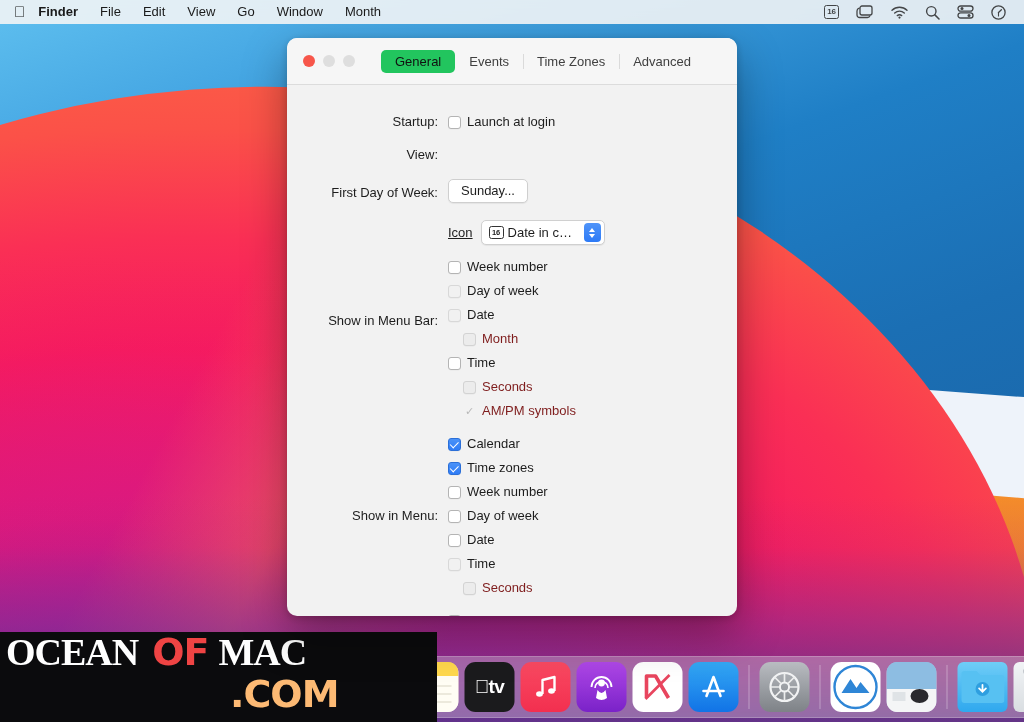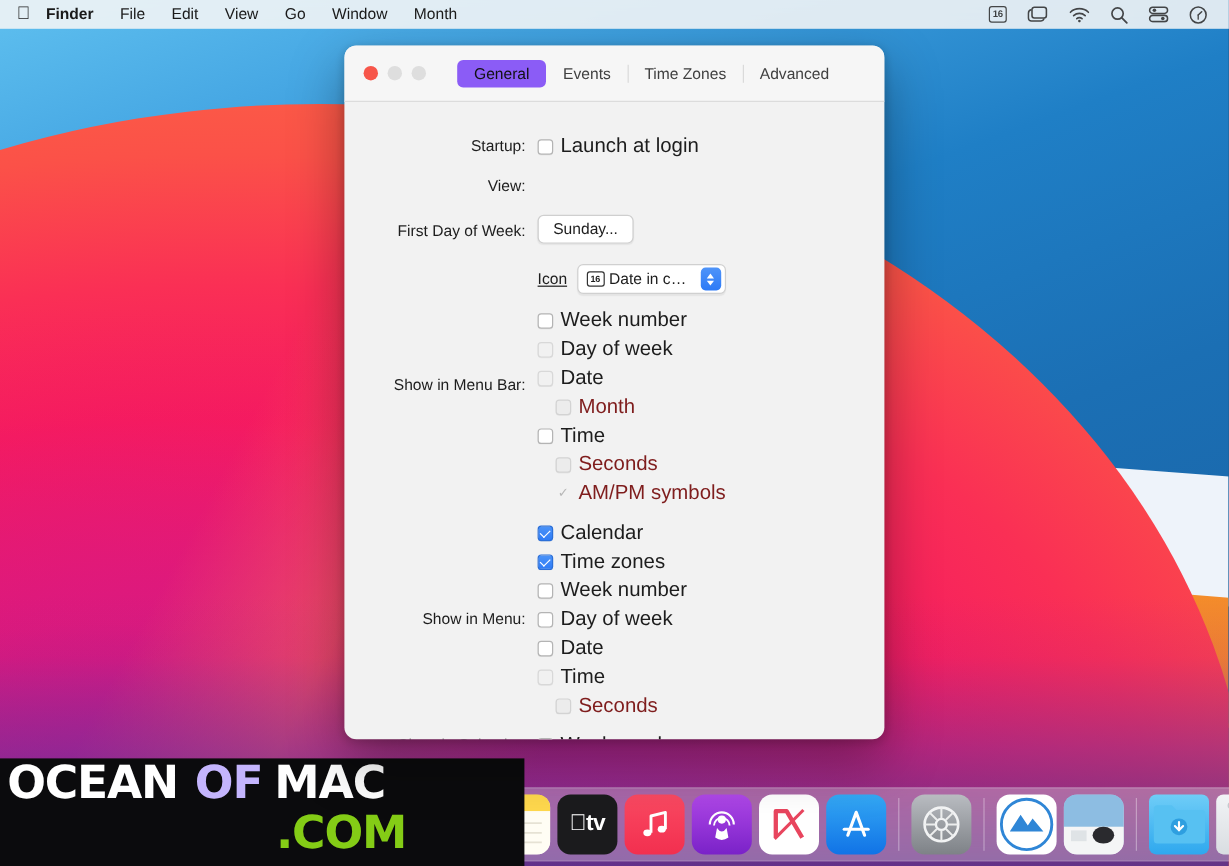--- a/index.html
+++ b/index.html
@@ -110,21 +110,21 @@
   .tabs{ display:flex; align-items:center; margin-left:26px; gap:0; }
   .tab{
     font-size:13px; padding:4px 14px; border-radius:5px;
     color:#404040; white-space:nowrap;
     position:relative;
   }
   .tab + .tab::before{
     content:""; position:absolute; left:0; top:4px; bottom:4px; width:1px;
     background:#dadada;
   }
-  .tab.active{ background:#8b5cf6; color:#111; }
+  .tab.active{ background:#22c55e; color:#111; }
   .tab.active::before{ display:none; }
   .tab.active + .tab::before{ display:none; }
 
   .body{ padding:0; position:relative; height:531px; }
 
   .row{
     display:flex; align-items:center;
     margin-bottom:0;
   }
   .lbl{
@@ -148,21 +148,21 @@
     border-color:#2b6fd8;
   }
   .cb.checked::after{
     content:""; width:7px;height:4px;
     border-left:1.6px solid #fff; border-bottom:1.6px solid #fff;
     transform:rotate(-45deg) translate(0px,-1px);
   }
   .cb.dim{ background:#ececec; border-color:#d3d3d3; }
   .cb-row.disabled .cbl{ color:#7f1d1d; }
   .cb-row.dimbox .cb{ background:#f1f1f1; border-color:#d8d8d8; }
-  .cbl{ font-size:17px; color:#1d1d1d; }
+  .cbl{ font-size:13px; color:#1d1d1d; }
   .tick-only{
     width:13px;height:13px;margin-right:6px;flex:none;
     display:flex;align-items:center;justify-content:center;
     color:#b8b8b8; font-size:11px;
   }
 
   
   .pushbtn{
     background:#fff; border:1px solid #cfcfcf; border-radius:5px;
     padding:3px 12px; font-size:13px; color:#1d1d1d;
@@ -248,24 +248,24 @@
     position:absolute; left:6px; top:633px; z-index:26;
     font-family:"DejaVu Sans", sans-serif;
     font-weight:bold; font-size:38px; letter-spacing:-1px;
     line-height:1; white-space:nowrap;
   }
   #wm-text2{
     position:absolute; left:230px; top:675px; z-index:26;
     font-family:"DejaVu Sans", sans-serif;
     font-weight:bold; font-size:38px; letter-spacing:-1px;
     line-height:1; white-space:nowrap;
-    color:#84cc16;
-  }
-  .wm-white{ color:#ffffff; }
-  .wm-yellow{ color:#c4b5fd; }
+    color:#fdba74;
+  }
+  .wm-white{ color:#ffffff;font-family:Liberation Serif, serif; }
+  .wm-yellow{ color:#ef4444; }
 </style>
 </head>
 <body>
 
 <div id="wallpaper">
   <div class="wp-layer wp-sky"></div>
   <div class="wp-layer wp-white"></div>
   <div class="wp-layer wp-orange"></div>
   <div class="wp-layer wp-red"></div>
   <div class="wp-layer wp-pink"></div>

